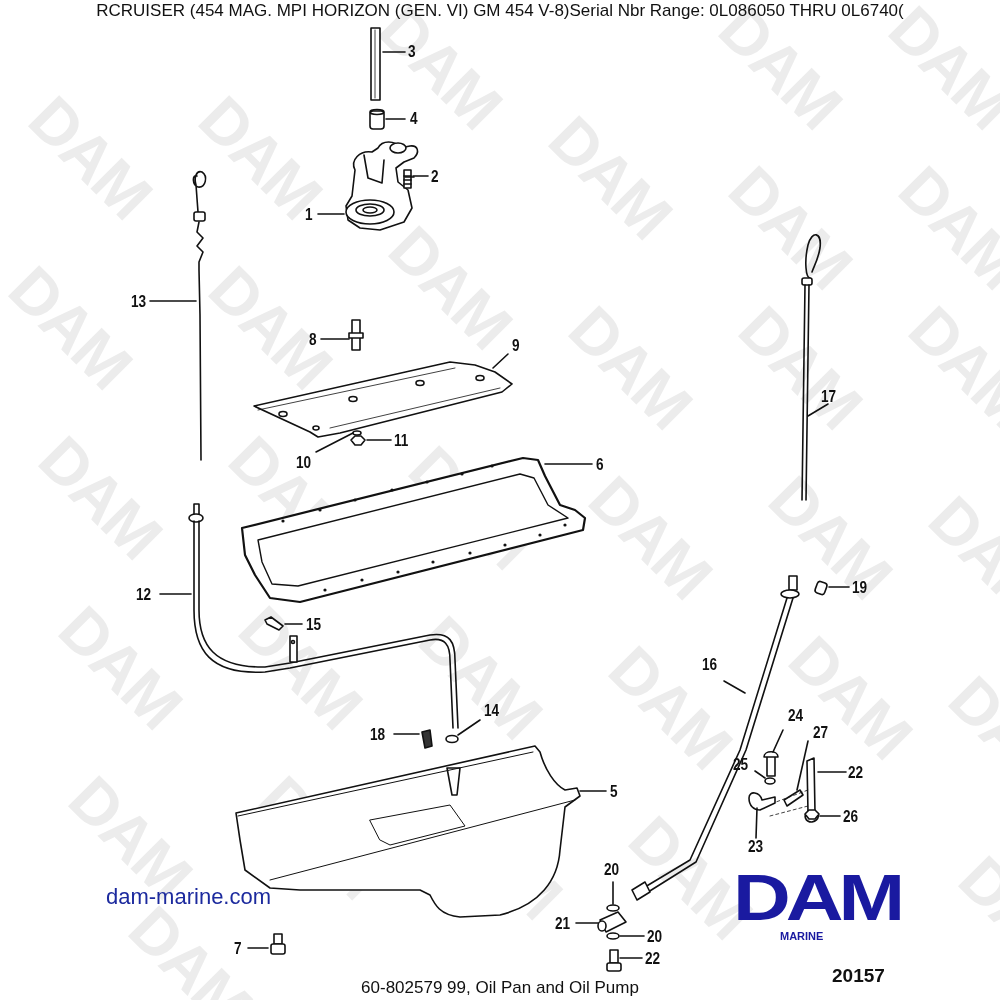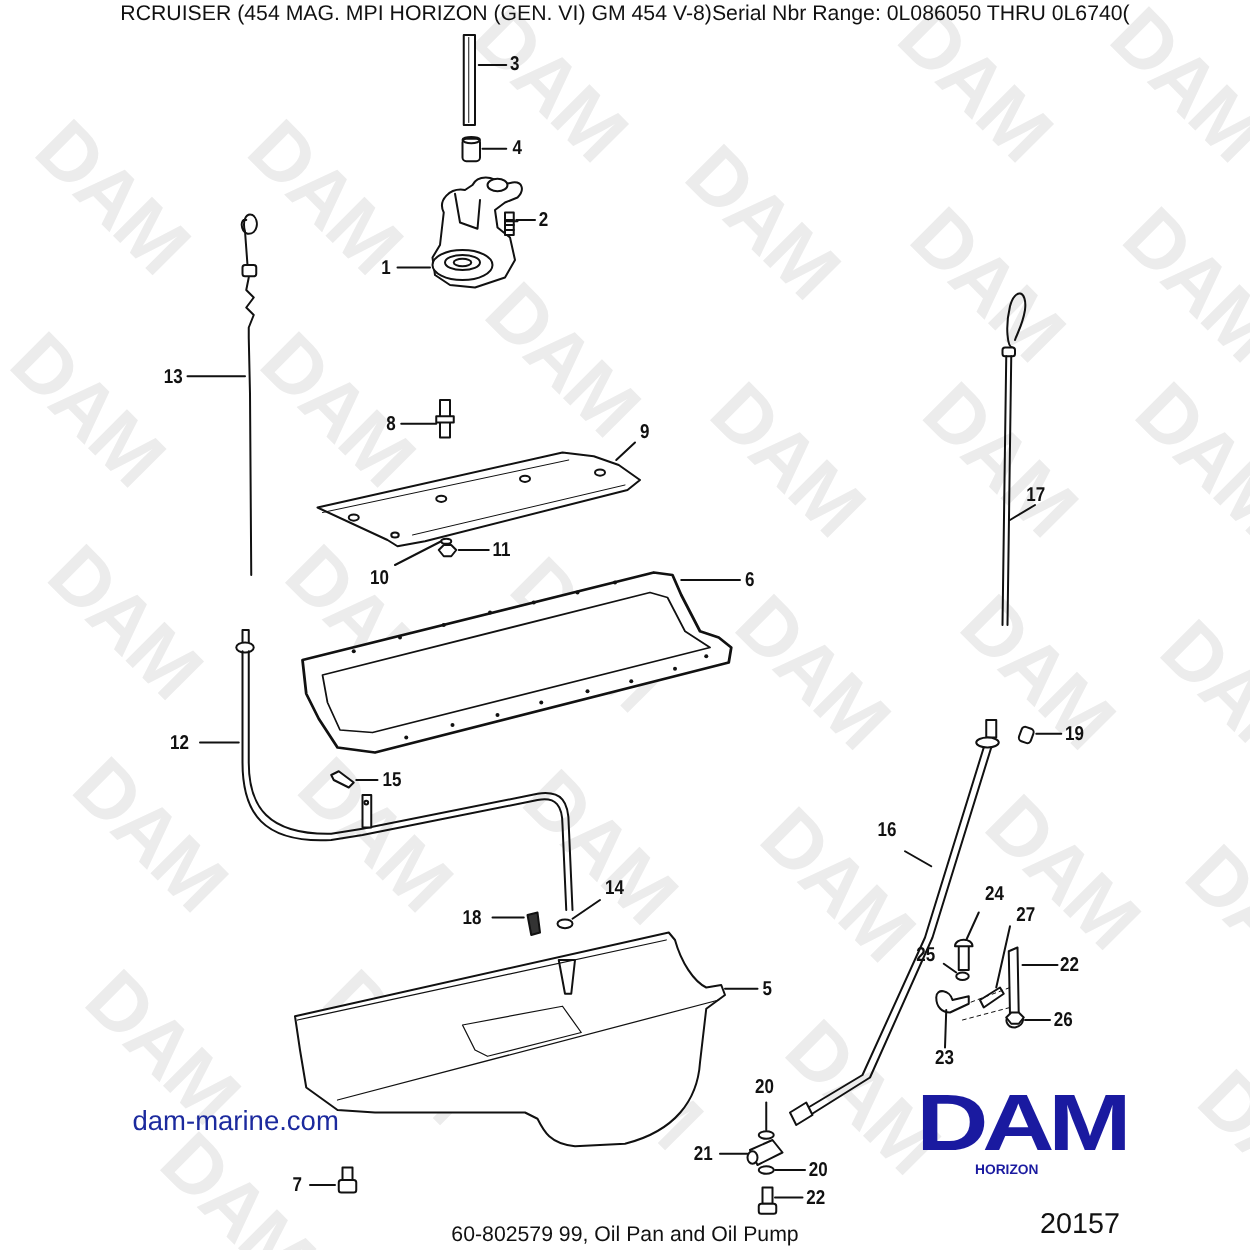--- a/index.html
+++ b/index.html
@@ -7,21 +7,21 @@
   .wm-layer { position: absolute; inset: 0; pointer-events: none; overflow: hidden; }
   .wm { position: absolute; font-family: "Liberation Sans", sans-serif; font-weight: 900; font-size: 64px; color: #ececec; transform: rotate(45deg); transform-origin: center; letter-spacing: -2px; white-space: nowrap; }
   .header-title { position: absolute; top: 0; left: 0; width: 1000px; text-align: center; font-size: 17px; line-height: 22px; color: #111; white-space: nowrap; }
   .footer-caption { position: absolute; top: 978px; left: 0; width: 1000px; text-align: center; font-size: 17px; color: #111; }
   .diagram { position: absolute; inset: 0; }
   .callout { position: absolute; font-size: 16px; font-weight: bold; color: #111; transform: scaleX(0.85); transform-origin: left top; }
   .site-link { position: absolute; left: 106px; top: 884px; font-size: 22px; color: #1c2a9e; text-decoration: none; }
   .logo { position: absolute; left: 733px; top: 873px; width: 168px; }
   .logo-dam { font-family: "Liberation Sans", sans-serif; font-weight: 900; font-size: 64px; line-height: 50px; color: #1a1aa0; letter-spacing: -4px; transform: scaleX(1.25); transform-origin: left top; }
   .logo-marine { position: absolute; left: 47px; top: 57px; font-size: 11px; font-weight: bold; color: #1a1aa0; }
-  .figure-number { position: absolute; left: 832px; top: 965px; font-size: 23px; font-weight: normal; color: #111; }
+  .figure-number { position: absolute; left: 832px; top: 965px; font-size: 19px; font-weight: bold; color: #111; }
 </style>
 </head>
 <body>
 
 <div class="wm-layer">
   <div class="wm" style="left:20px;top:120px;">DAM</div>
   <div class="wm" style="left:190px;top:120px;">DAM</div>
   <div class="wm" style="left:370px;top:30px;">DAM</div>
   <div class="wm" style="left:540px;top:140px;">DAM</div>
   <div class="wm" style="left:710px;top:30px;">DAM</div>
@@ -279,17 +279,17 @@
 <div class="callout" style="left:748px;top:838px;">23</div>
 <div class="callout" style="left:604px;top:861px;">20</div>
 <div class="callout" style="left:555px;top:915px;">21</div>
 <div class="callout" style="left:647px;top:928px;">20</div>
 <div class="callout" style="left:234px;top:940px;">7</div>
 <div class="callout" style="left:645px;top:950px;">22</div>
 
 <a class="site-link">dam-marine.com</a>
 <div class="logo">
   <div class="logo-dam">DAM</div>
-  <div class="logo-marine">HORIZON</div>
+  <div class="logo-marine">MARINE</div>
 </div>
 <div class="figure-number">20157</div>
 
 <div class="footer-caption">60-802579 99, Oil Pan and Oil Pump</div>
 
 </body></html>

